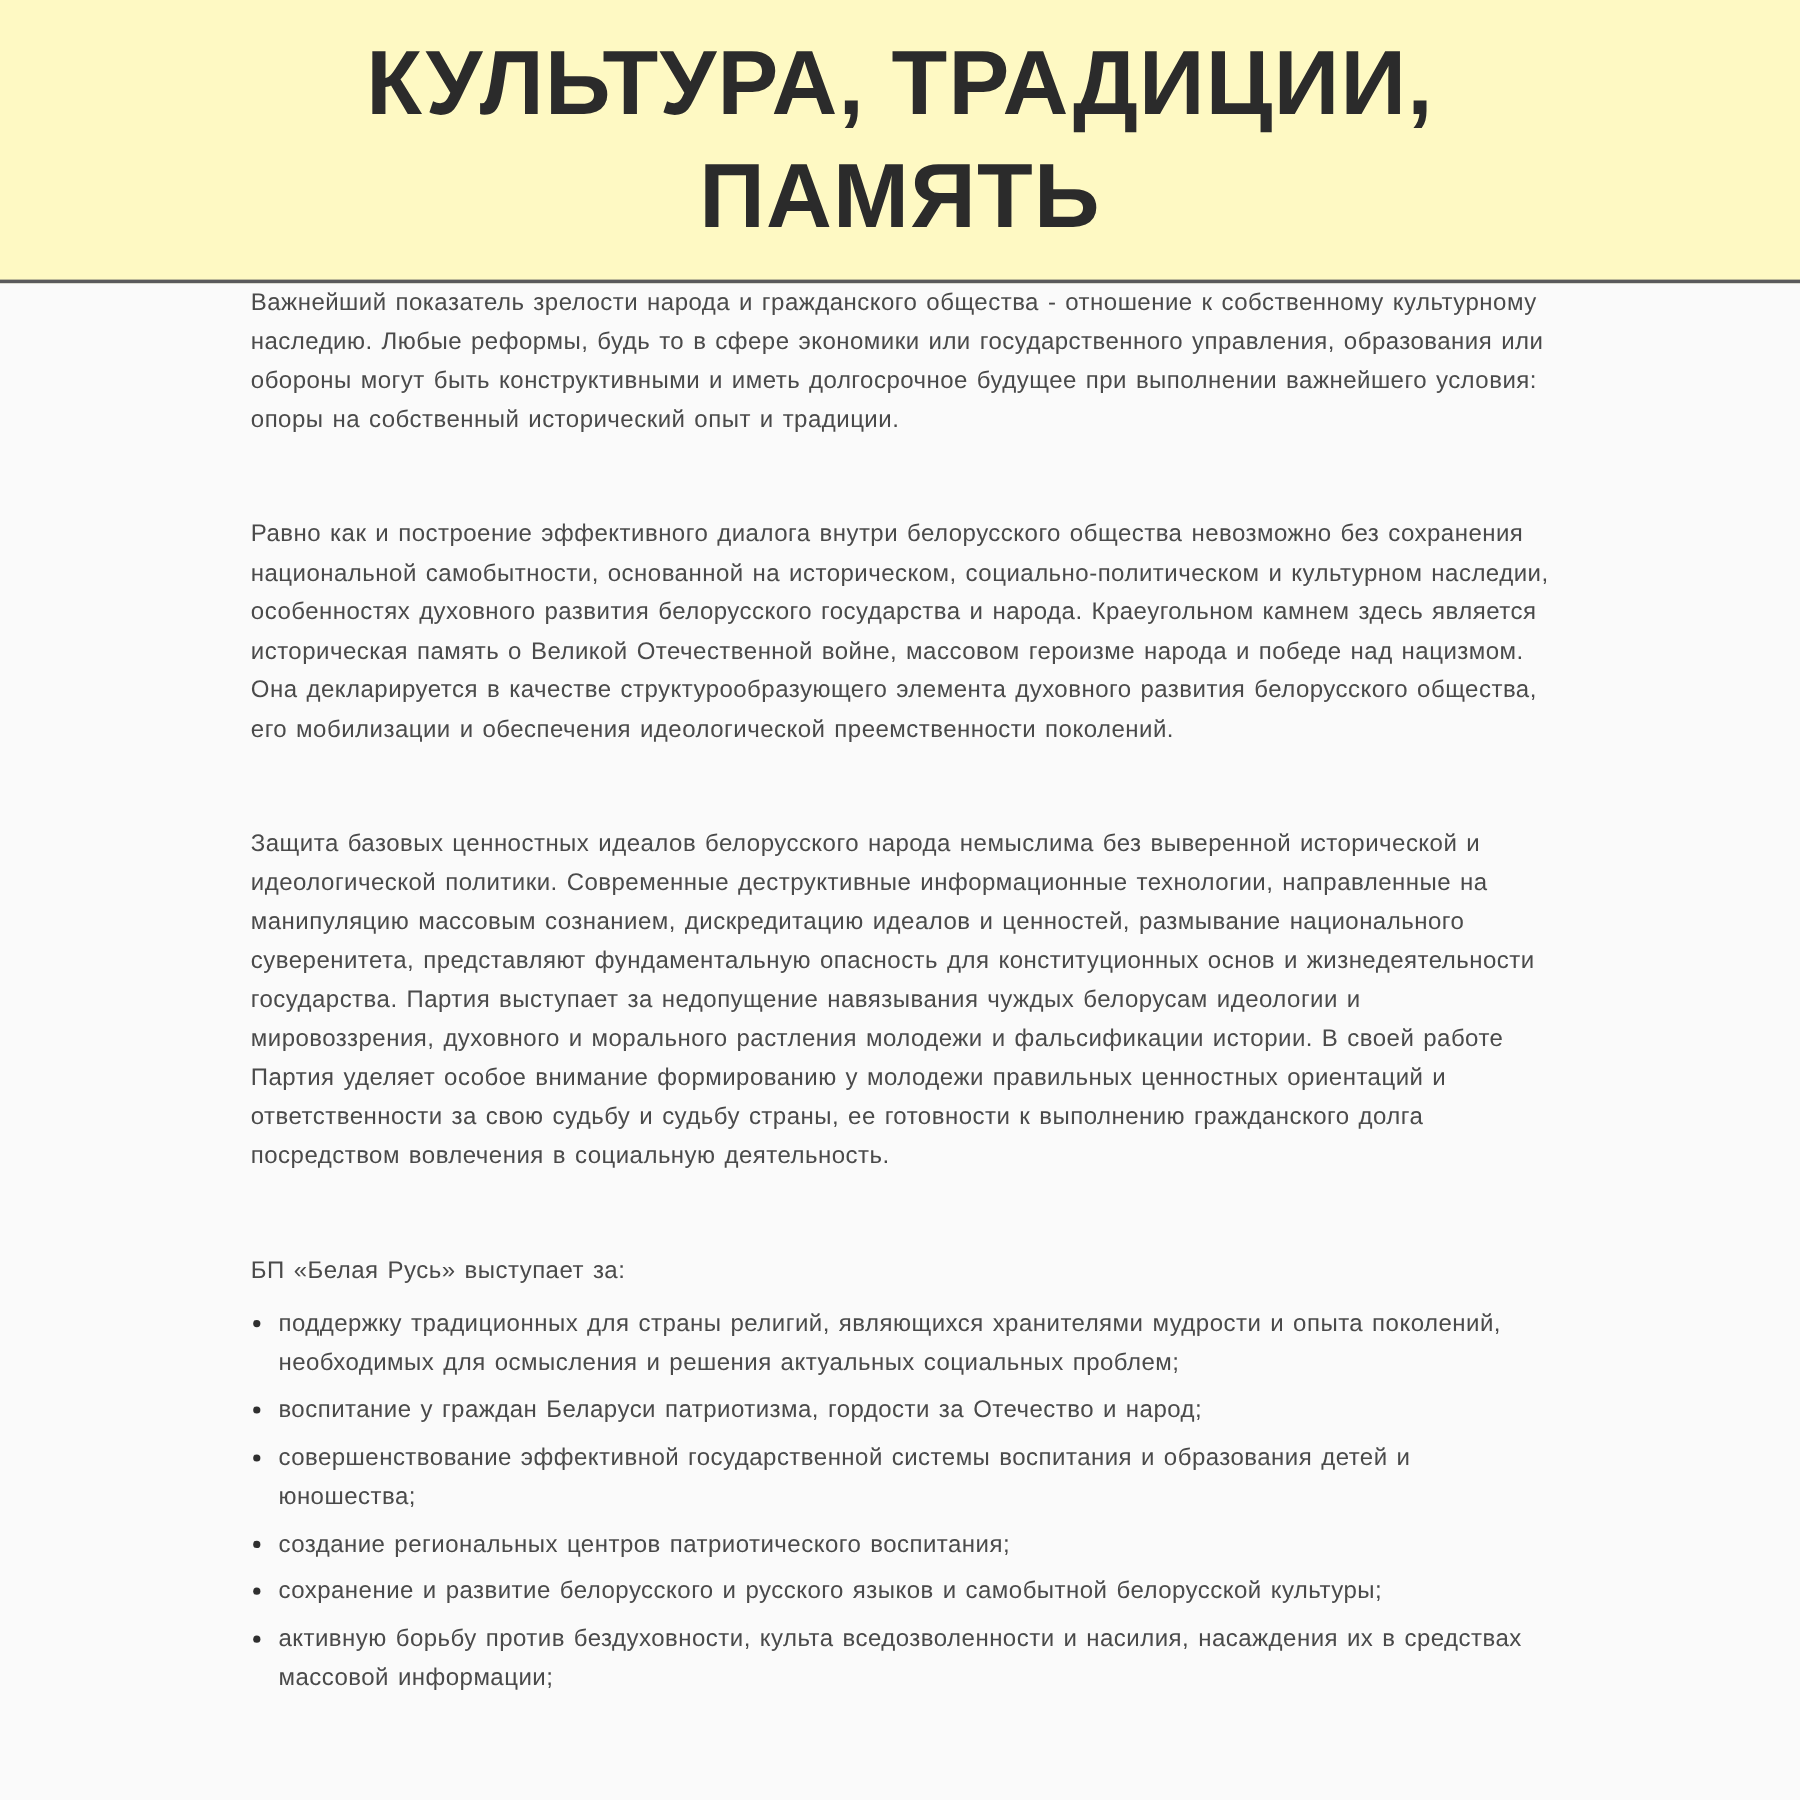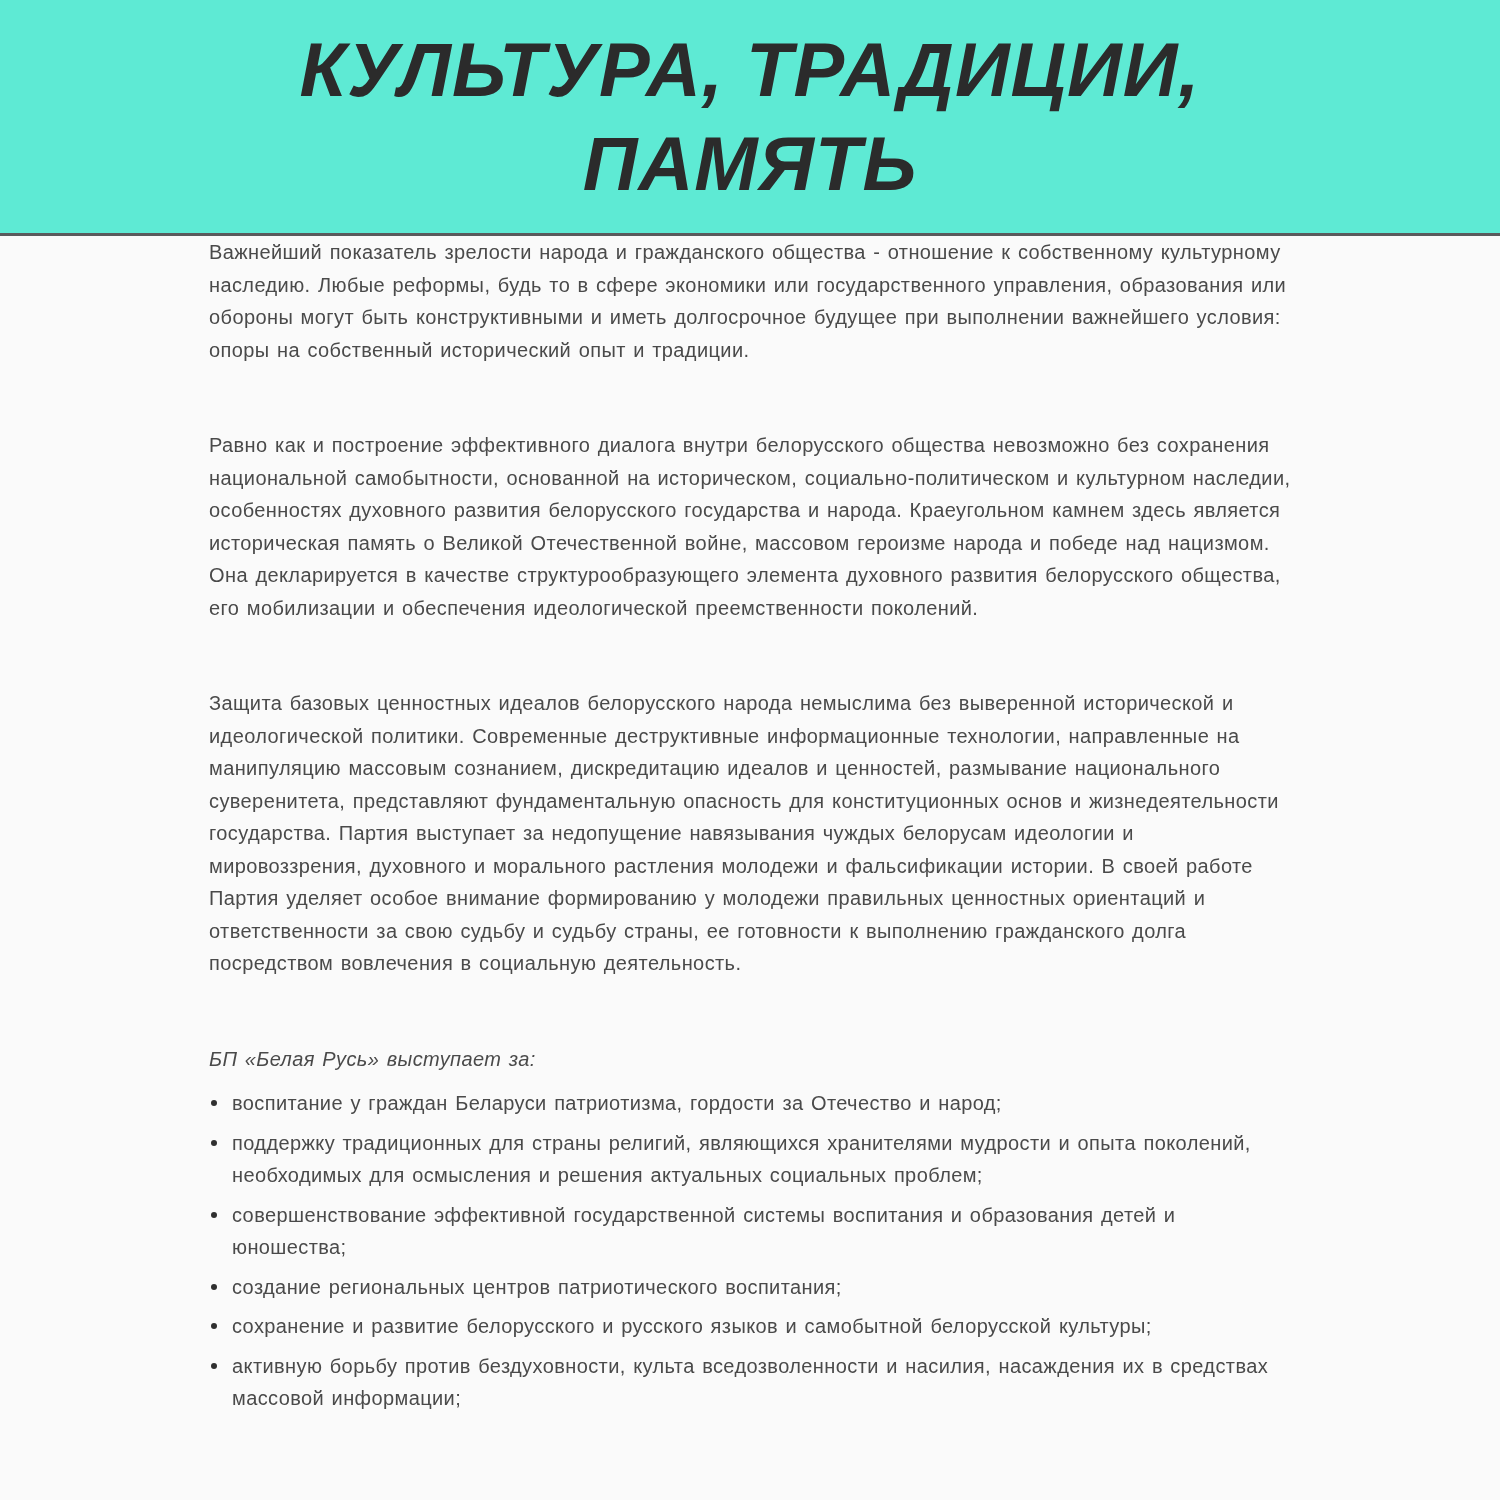--- a/index.html
+++ b/index.html
@@ -5,26 +5,25 @@
   * { margin: 0; padding: 0; box-sizing: border-box; }
   html, body {
     width: 1500px;
     height: 1500px;
     overflow: hidden;
     background: #fafafa;
     font-family: "Liberation Sans", "DejaVu Sans", sans-serif;
   }
   .page-header {
     height: 236px;
-    background: #5eead4;
+    background: #fef9c3;
     border-bottom: 3px solid #5a5a5c;
     display: flex;
     align-items: center;
     justify-content: center;
-    font-style: italic;
   }
   .page-title {
     font-size: 76px;
     line-height: 94px;
     font-weight: 700;
     letter-spacing: 1px;
     color: #2b2b2b;
     text-align: center;
     max-width: 1160px;
     text-transform: uppercase;
@@ -33,21 +32,21 @@
     width: 1082px;
     margin: 0 auto;
     color: #4a4a4a;
     font-size: 20px;
     line-height: 32.5px;
     letter-spacing: 0.4px;
     word-spacing: 1.5px;
   }
   .para { margin-bottom: 63px; }
   .para-last { }
-  .list-intro { margin-bottom: 12px; font-style: italic; }
+  .list-intro { margin-bottom: 12px; }
   .bullet-list {
     list-style: none;
   }
   .bullet-list li {
     position: relative;
     padding-left: 23px;
     margin-bottom: 7px;
   }
   .bullet-dot {
     position: absolute;
@@ -69,25 +68,25 @@
 <main class="article">
   <p class="para">Важнейший показатель зрелости народа и гражданского общества - отношение к собственному культурному наследию. Любые реформы, будь то в сфере экономики или государственного управления, образования или обороны могут быть конструктивными и иметь долгосрочное будущее при выполнении важнейшего условия: опоры на собственный исторический опыт и традиции.</p>
   <p class="para">Равно как и построение эффективного диалога внутри белорусского общества невозможно без сохранения национальной самобытности, основанной на историческом, социально-политическом и культурном наследии, особенностях духовного развития белорусского государства и народа. Краеугольном камнем здесь является историческая память о Великой Отечественной войне, массовом героизме народа и победе над нацизмом. Она декларируется в качестве структурообразующего элемента духовного развития белорусского общества, его мобилизации и обеспечения идеологической преемственности поколений.</p>
   <p class="para para-last">Защита базовых ценностных идеалов белорусского народа немыслима без выверенной исторической и идеологической политики. Современные деструктивные информационные технологии, направленные на манипуляцию массовым сознанием, дискредитацию идеалов и ценностей, размывание национального суверенитета, представляют фундаментальную опасность для конституционных основ и жизнедеятельности государства. Партия выступает за недопущение навязывания чуждых белорусам идеологии и мировоззрения, духовного и морального растления молодежи и фальсификации истории. В своей работе Партия уделяет особое внимание формированию у молодежи правильных ценностных ориентаций и ответственности за свою судьбу и судьбу страны, ее готовности к выполнению гражданского долга посредством вовлечения в социальную деятельность.</p>
 
   <p class="list-intro">БП «Белая Русь» выступает за:</p>
 
   <ul class="bullet-list">
     <li>
       <span class="bullet-dot"></span>
-      <span>воспитание у граждан Беларуси патриотизма, гордости за Отечество и народ;</span>
+      <span>поддержку традиционных для страны религий, являющихся хранителями мудрости и опыта поколений, необходимых для осмысления и решения актуальных социальных проблем;</span>
     </li>
     <li>
       <span class="bullet-dot"></span>
-      <span>поддержку традиционных для страны религий, являющихся хранителями мудрости и опыта поколений, необходимых для осмысления и решения актуальных социальных проблем;</span>
+      <span>воспитание у граждан Беларуси патриотизма, гордости за Отечество и народ;</span>
     </li>
     <li>
       <span class="bullet-dot"></span>
       <span>совершенствование эффективной государственной системы воспитания и образования детей и юношества;</span>
     </li>
     <li>
       <span class="bullet-dot"></span>
       <span>создание региональных центров патриотического воспитания;</span>
     </li>
     <li>

